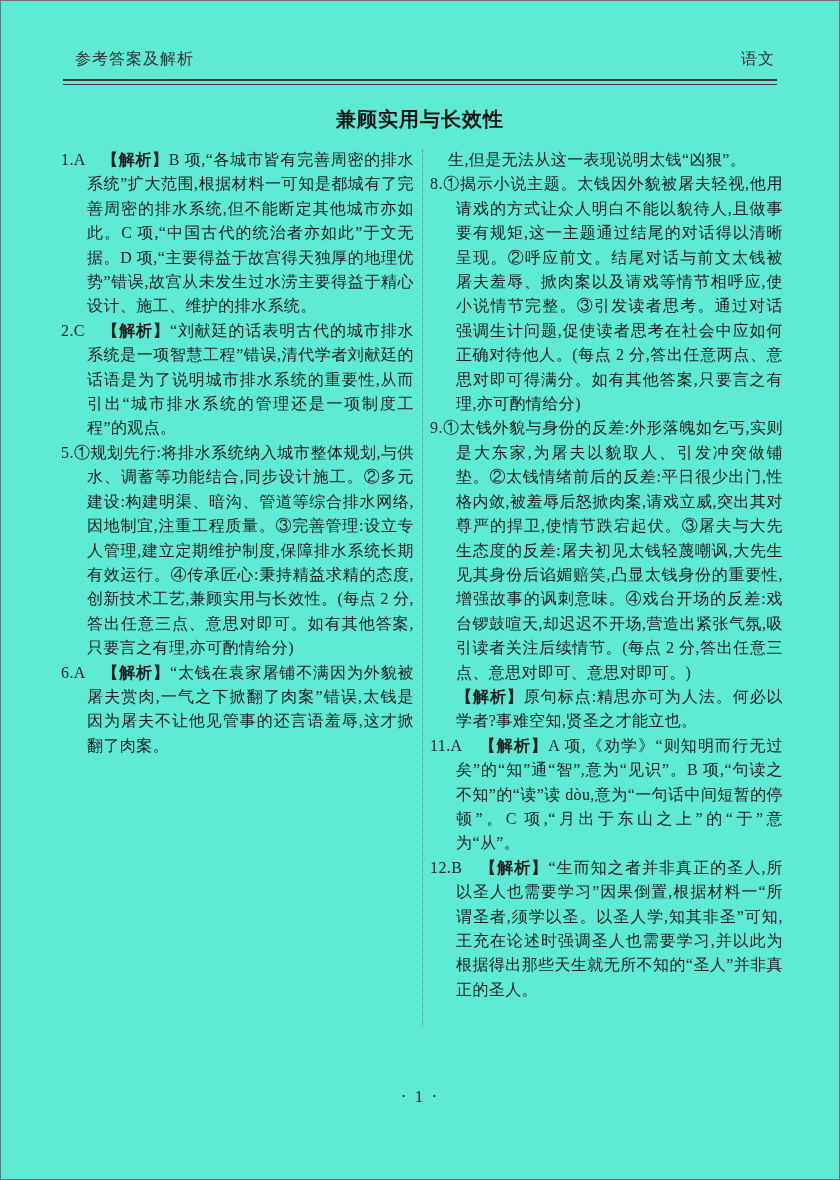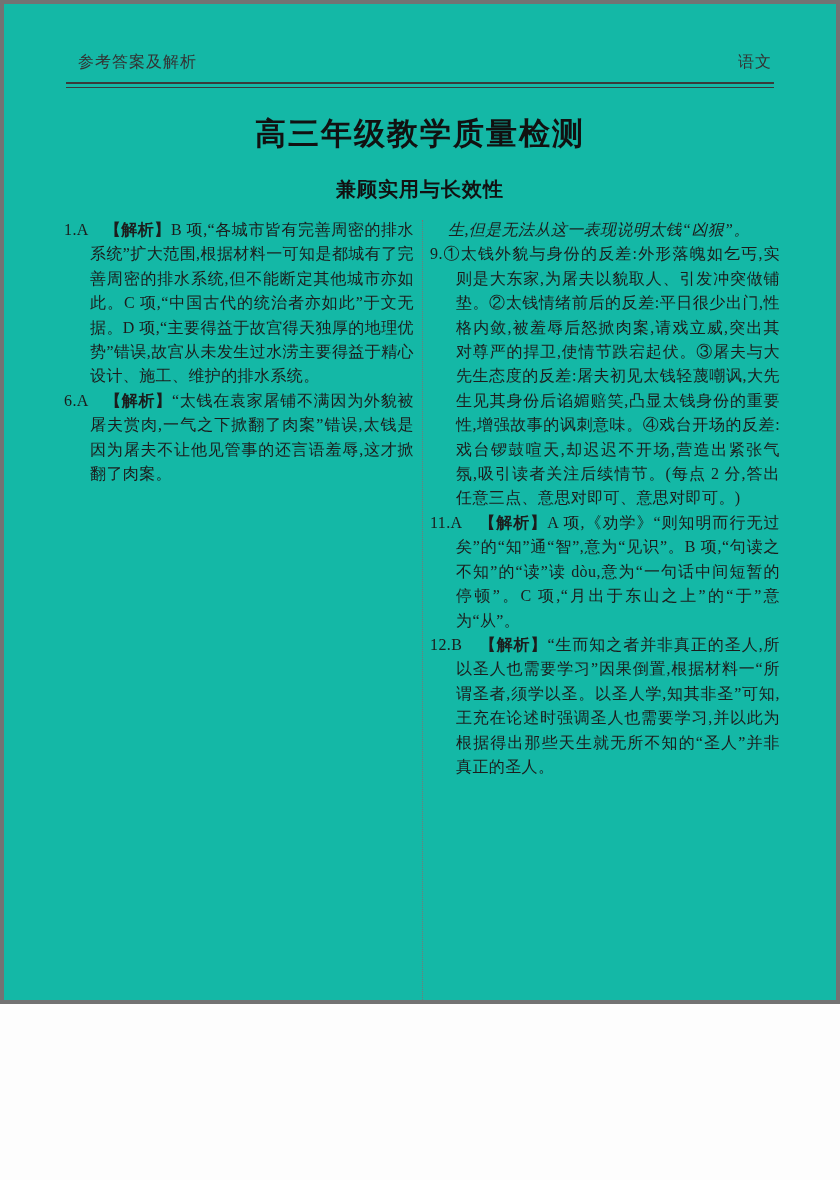--- a/index.html
+++ b/index.html
@@ -2,22 +2,22 @@
 <html><head>
 <meta charset="utf-8">
 <style>
   html,body{margin:0;padding:0;}
   body{
     width:840px;height:1180px;background:#fdfdfd;
     font-family:"Liberation Serif","DejaVu Serif",serif;
     color:#1c1c1c;
   }
   .page{
-    position:relative;width:840px;height:1004px;background:#14b8a6;
-    border:4px solid #737373;box-sizing:border-box;overflow:hidden;
+    position:relative;width:840px;height:1180px;background:#5eead4;
+    border:1px solid #737373;box-sizing:border-box;overflow:hidden;
   }
   .header{
     display:flex;justify-content:space-between;align-items:flex-end;
     padding:48px 64px 0 74px;font-size:16px;color:#333;
     letter-spacing:1px;
   }
   .rule{
     margin:9px 62px 0 62px;height:3px;
     border-top:2px solid #3a3a3a;border-bottom:1px solid #3a3a3a;
   }
@@ -34,55 +34,58 @@
   }
   .col{
     width:353px;font-size:16px;line-height:24.4px;text-align:justify;
     text-justify:inter-ideograph;letter-spacing:0.4px;color:#1c1c1c;
   }
   .divider{
     width:0;border-left:1px dotted #777;margin:2px 7px 0 8px;
   }
   .item{margin:0;padding-left:26px;text-indent:-26px;}
   .para-indent{margin:0;padding-left:26px;text-indent:0;}
-  .cont{margin:0;padding-left:18px;text-indent:0;font-style:italic;}
+  .cont{margin:0;padding-left:18px;text-indent:0;}
   b{font-weight:bold;}
   .pagenum{
     position:absolute;top:1086px;left:0;width:100%;
     text-align:center;font-size:17px;color:#222;letter-spacing:2px;
   }
 </style>
 </head>
 <body>
 
 <div class="page">
 
   <div class="header">
     <span>参考答案及解析</span>
     <span>语文</span>
   </div>
 
   <div class="rule"></div>
 
-  <div class="title">高三年级教学质量检测</div>
   <div class="subtitle">兼顾实用与长效性</div>
 
   <div class="columns">
 
     <div class="col">
       <p class="item">1.A　<b>【解析】</b>B 项,“各城市皆有完善周密的排水系统”扩大范围,根据材料一可知是都城有了完善周密的排水系统,但不能断定其他城市亦如此。C 项,“中国古代的统治者亦如此”于文无据。D 项,“主要得益于故宫得天独厚的地理优势”错误,故宫从未发生过水涝主要得益于精心设计、施工、维护的排水系统。</p>
+      <p class="item">2.C　<b>【解析】</b>“刘献廷的话表明古代的城市排水系统是一项智慧工程”错误,清代学者刘献廷的话语是为了说明城市排水系统的重要性,从而引出“城市排水系统的管理还是一项制度工程”的观点。</p>
+      <p class="item">5.①规划先行:将排水系统纳入城市整体规划,与供水、调蓄等功能结合,同步设计施工。②多元建设:构建明渠、暗沟、管道等综合排水网络,因地制宜,注重工程质量。③完善管理:设立专人管理,建立定期维护制度,保障排水系统长期有效运行。④传承匠心:秉持精益求精的态度,创新技术工艺,兼顾实用与长效性。(每点 2 分,答出任意三点、意思对即可。如有其他答案,只要言之有理,亦可酌情给分)</p>
       <p class="item">6.A　<b>【解析】</b>“太钱在袁家屠铺不满因为外貌被屠夫赏肉,一气之下掀翻了肉案”错误,太钱是因为屠夫不让他见管事的还言语羞辱,这才掀翻了肉案。</p>
 
     </div>
 
     <div class="divider"></div>
 
     <div class="col">
       <p class="cont">生,但是无法从这一表现说明太钱“凶狠”。</p>
+      <p class="item">8.①揭示小说主题。太钱因外貌被屠夫轻视,他用请戏的方式让众人明白不能以貌待人,且做事要有规矩,这一主题通过结尾的对话得以清晰呈现。②呼应前文。结尾对话与前文太钱被屠夫羞辱、掀肉案以及请戏等情节相呼应,使小说情节完整。③引发读者思考。通过对话强调生计问题,促使读者思考在社会中应如何正确对待他人。(每点 2 分,答出任意两点、意思对即可得满分。如有其他答案,只要言之有理,亦可酌情给分)</p>
       <p class="item">9.①太钱外貌与身份的反差:外形落魄如乞丐,实则是大东家,为屠夫以貌取人、引发冲突做铺垫。②太钱情绪前后的反差:平日很少出门,性格内敛,被羞辱后怒掀肉案,请戏立威,突出其对尊严的捍卫,使情节跌宕起伏。③屠夫与大先生态度的反差:屠夫初见太钱轻蔑嘲讽,大先生见其身份后谄媚赔笑,凸显太钱身份的重要性,增强故事的讽刺意味。④戏台开场的反差:戏台锣鼓喧天,却迟迟不开场,营造出紧张气氛,吸引读者关注后续情节。(每点 2 分,答出任意三点、意思对即可、意思对即可。)</p>
+      <p class="para-indent"><b>【解析】</b>原句标点:精思亦可为人法。何必以学者?事难空知,贤圣之才能立也。</p>
       <p class="item">11.A　<b>【解析】</b>A 项,《劝学》“则知明而行无过矣”的“知”通“智”,意为“见识”。B 项,“句读之不知”的“读”读 dòu,意为“一句话中间短暂的停顿”。C 项,“月出于东山之上”的“于”意为“从”。</p>
       <p class="item">12.B　<b>【解析】</b>“生而知之者并非真正的圣人,所以圣人也需要学习”因果倒置,根据材料一“所谓圣者,须学以圣。以圣人学,知其非圣”可知,王充在论述时强调圣人也需要学习,并以此为根据得出那些天生就无所不知的“圣人”并非真正的圣人。</p>
 
     </div>
 
   </div>
 
   <div class="pagenum">· 1 ·</div>
 
 </div>

